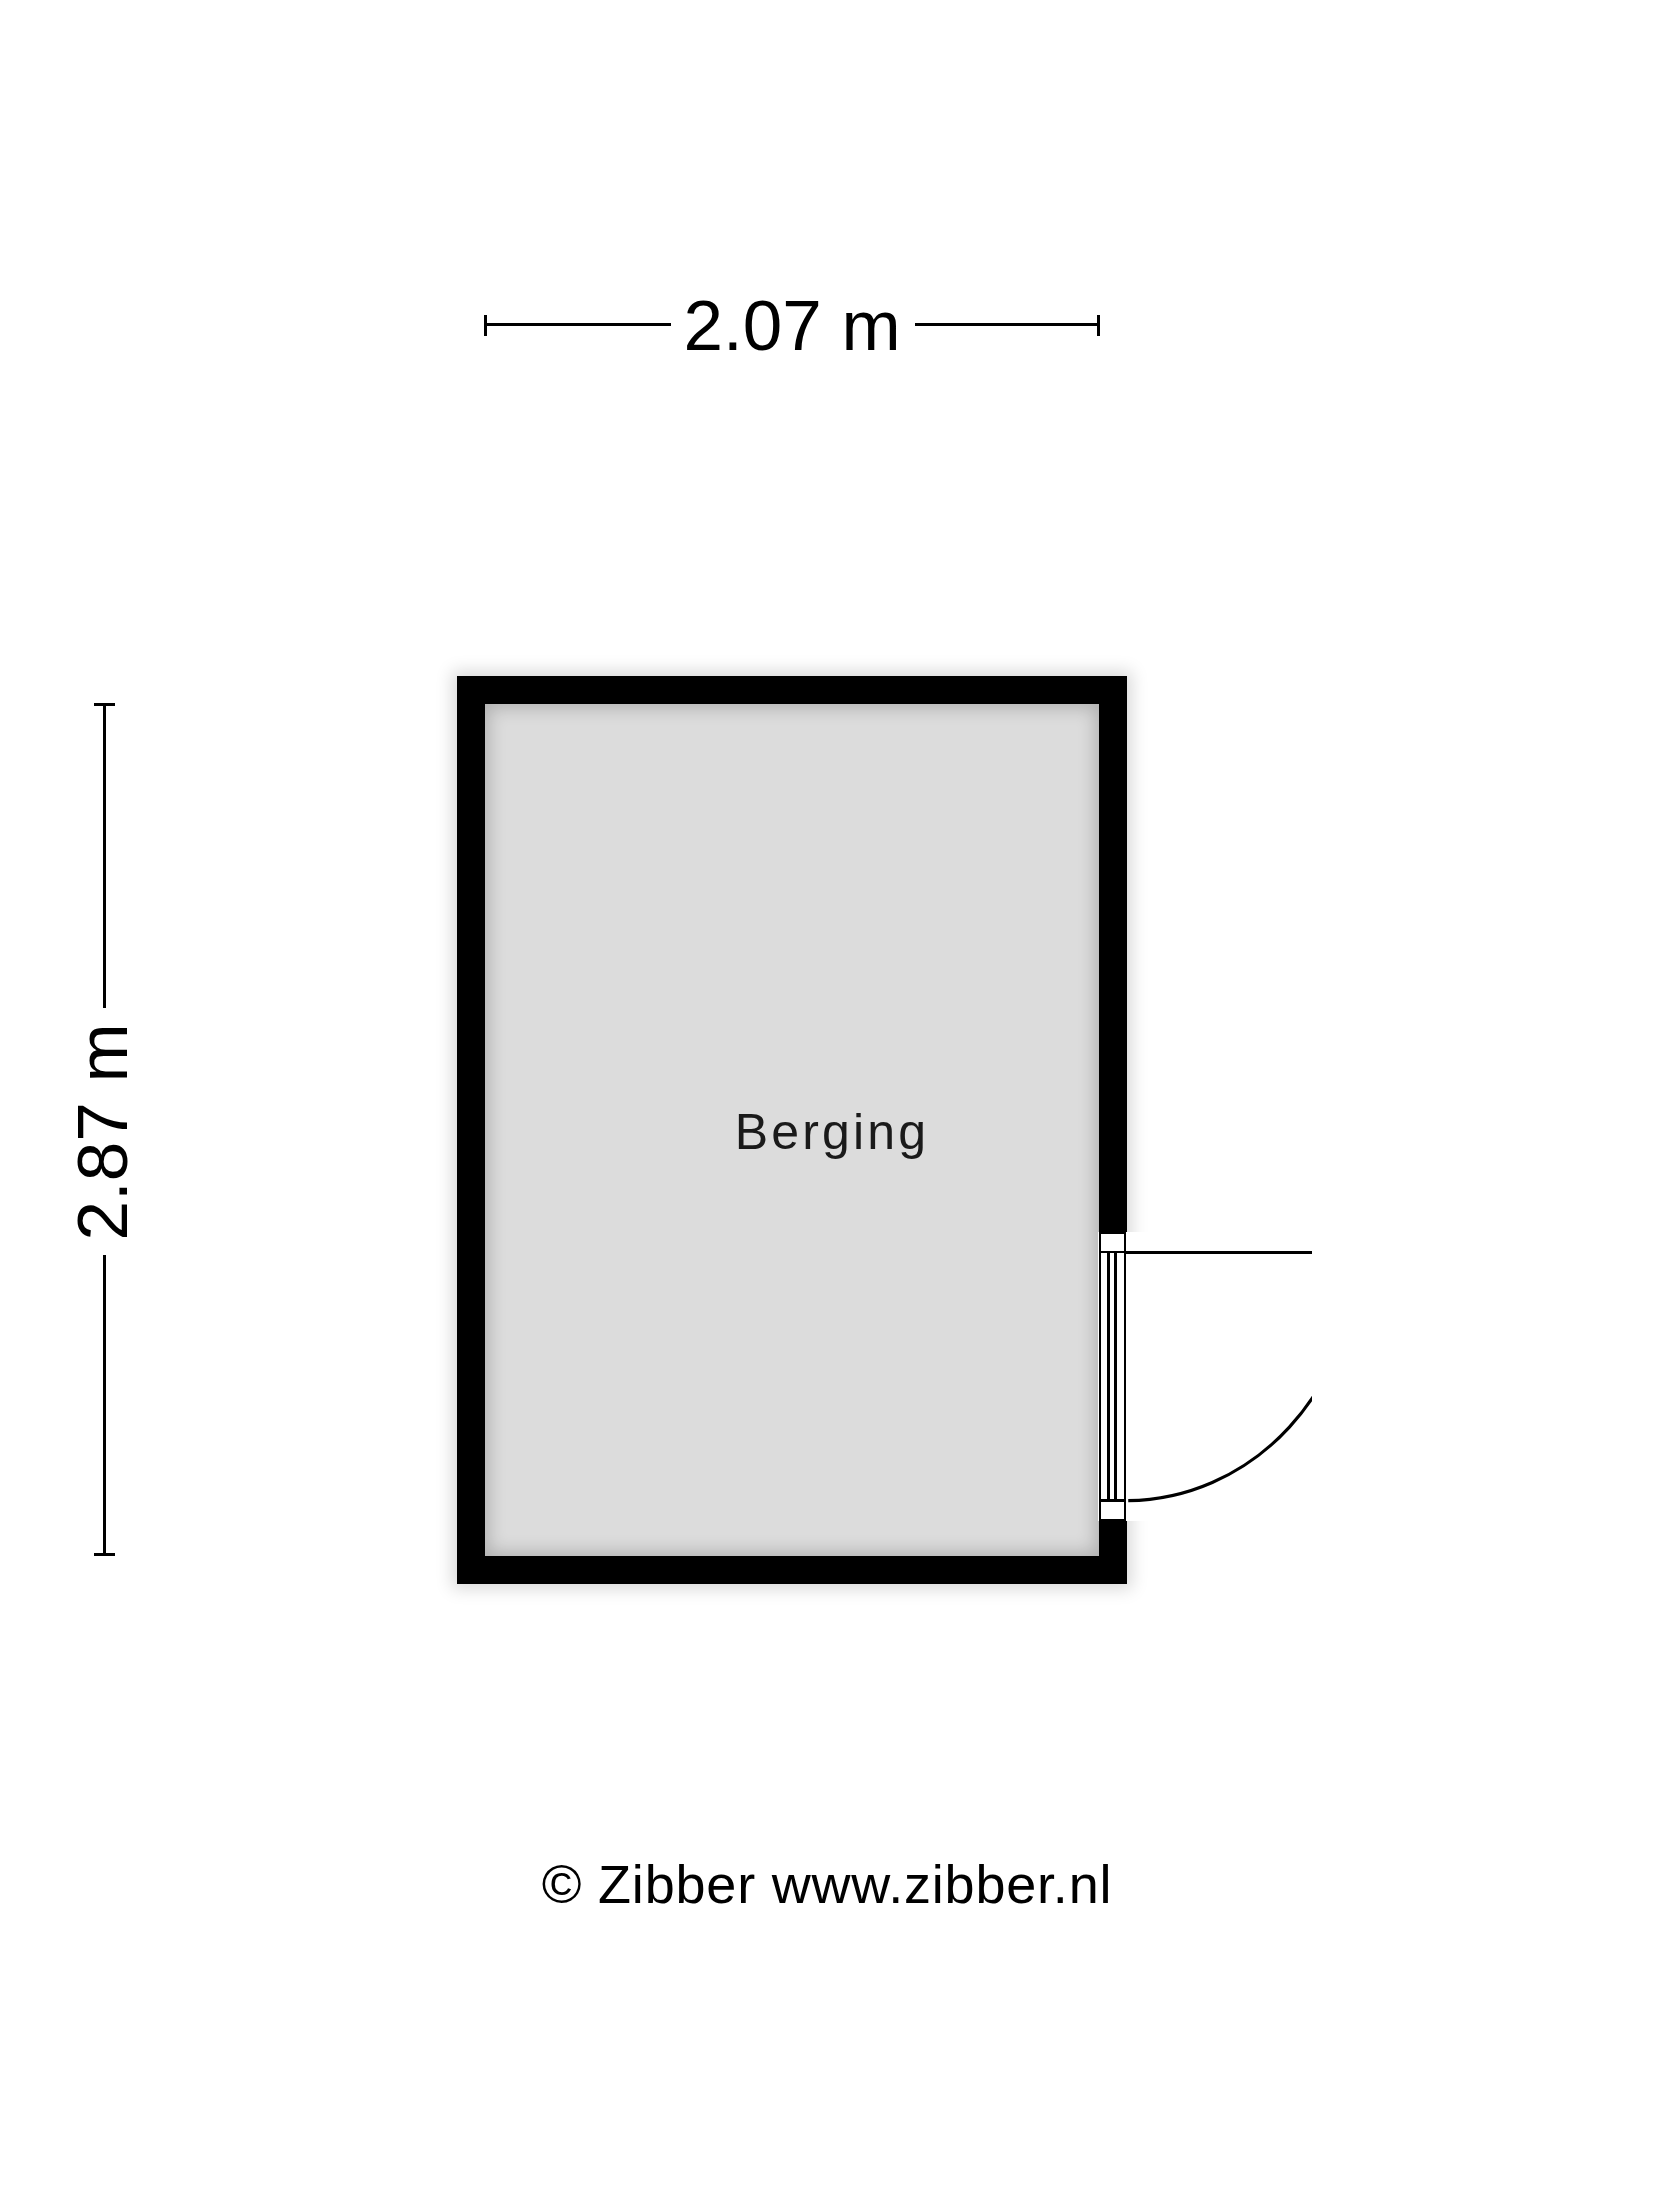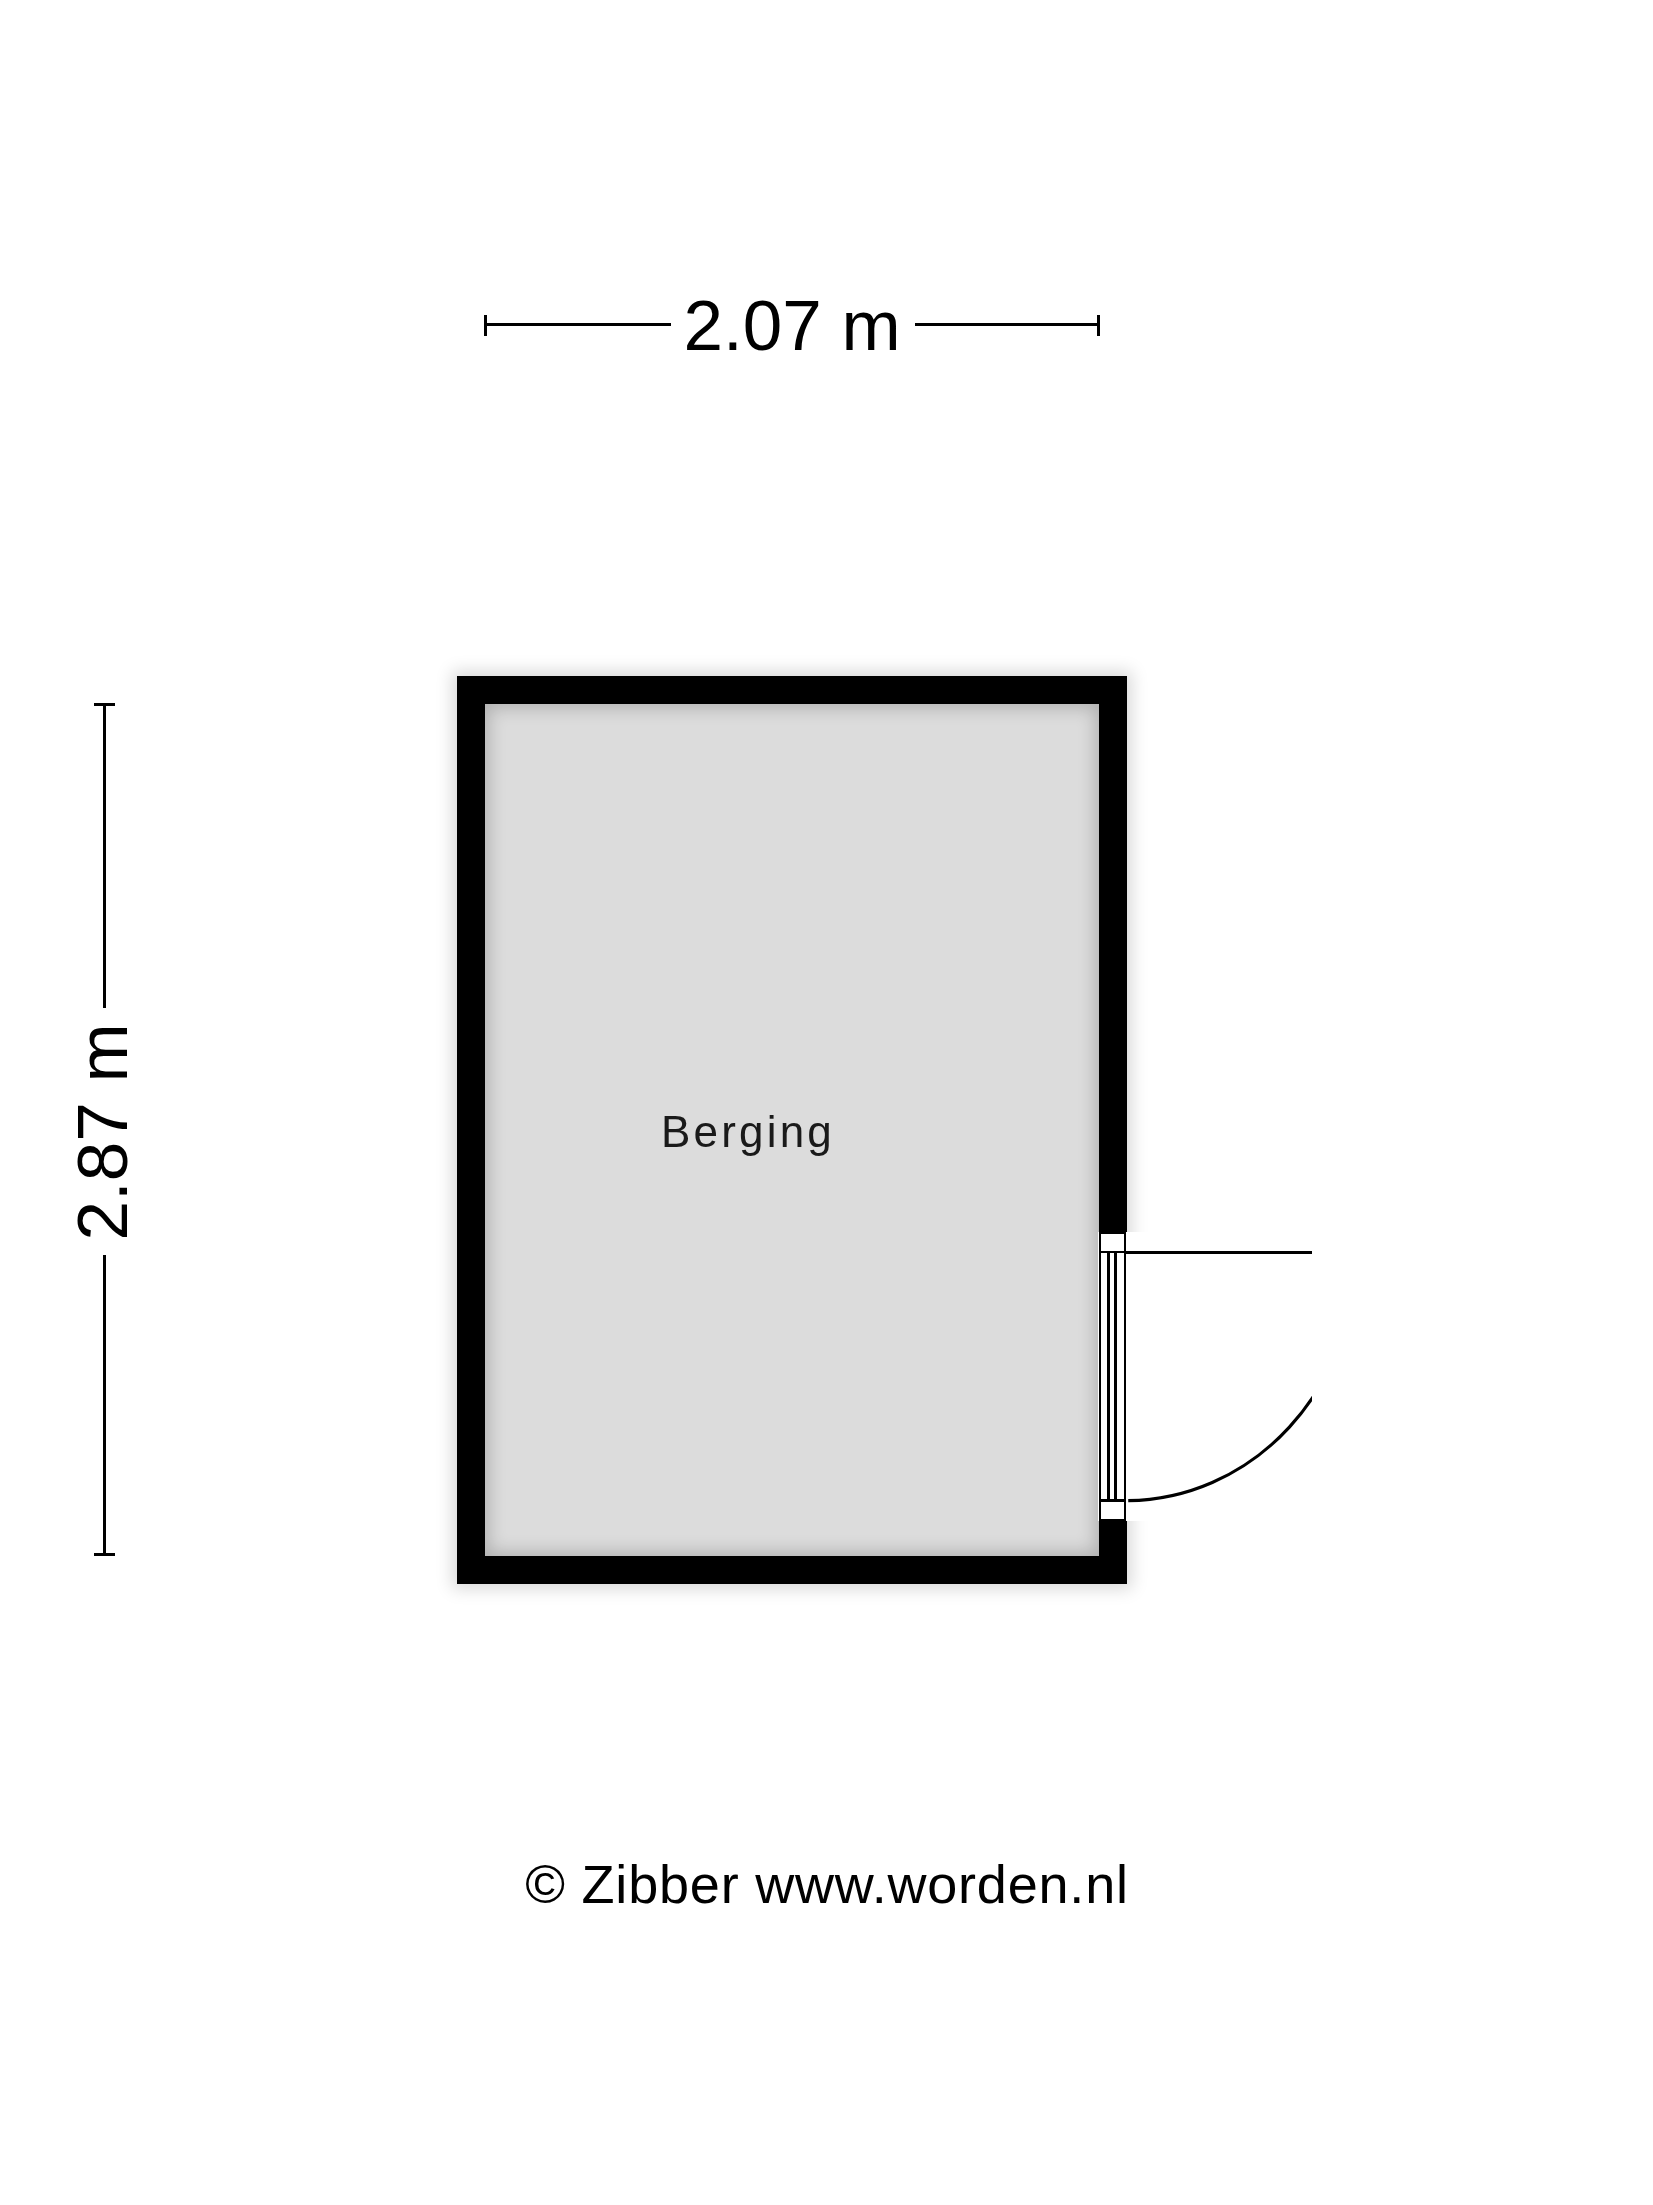--- a/index.html
+++ b/index.html
@@ -41,24 +41,24 @@
     width: 670px;
     height: 908px;
     box-sizing: border-box;
     border: 28px solid var(--wall, #000);
     background: var(--room_fill, #dcdcdc);
     box-shadow: 0 0 15.8px 4.7px rgba(0,0,0,0.15),
                 inset 0 0 17.3px 3.9px rgba(0,0,0,0.20);
   }
   .room-label {
     position: absolute;
-    left: 748px;
+    left: 832px;
     top: 1132px;
     transform: translate(-50%, -50%);
-    font-size: 44px;
+    font-size: 50px;
     letter-spacing: 3.2px;
     color: var(--text, #1a1a1a);
     white-space: nowrap;
   }
 
   
   .door-cutout {
     position: absolute;
     left: 1098px;
     top: 1232px;
@@ -147,16 +147,16 @@
   <div class="door-jamb door-jamb-top"></div>
   <div class="door-leaf">
     <div class="stripe stripe-1"></div>
     <div class="stripe stripe-2"></div>
   </div>
   <div class="door-jamb door-jamb-bottom"></div>
   <svg class="door-swing" viewBox="0 0 330 340">
     <path d="M 10 12 H 302 A 292 315 0 0 1 13 327"></path>
   </svg>
 
-  <div class="footer-line footer-copyright">© Zibber www.worden.nl</div>
+  <div class="footer-line footer-copyright">© Zibber www.zibber.nl</div>
 
 </div>
 
 
 </body></html>

